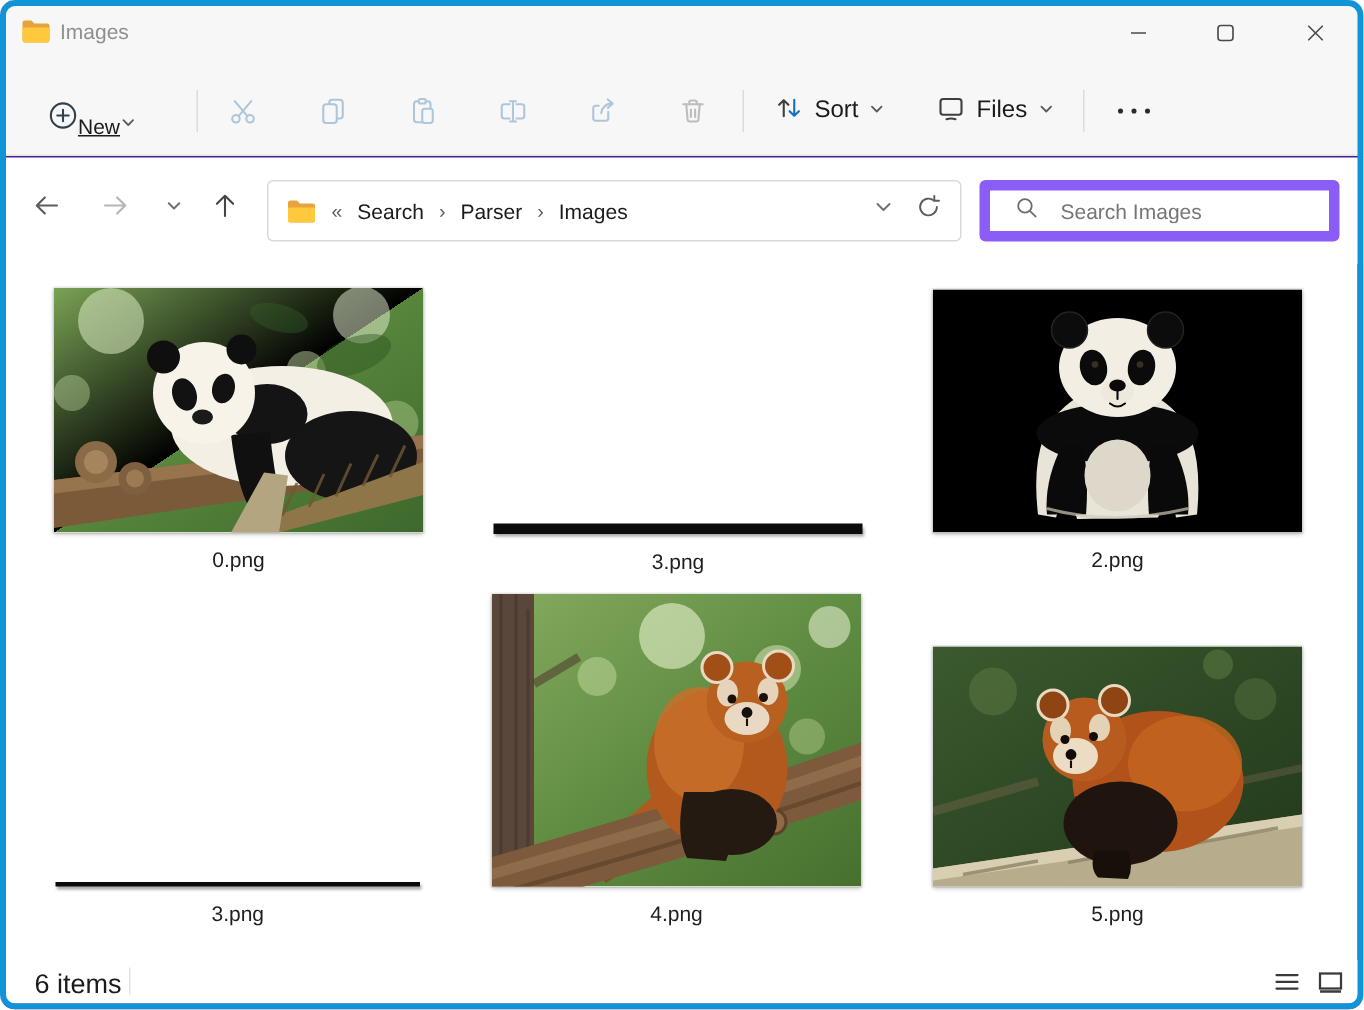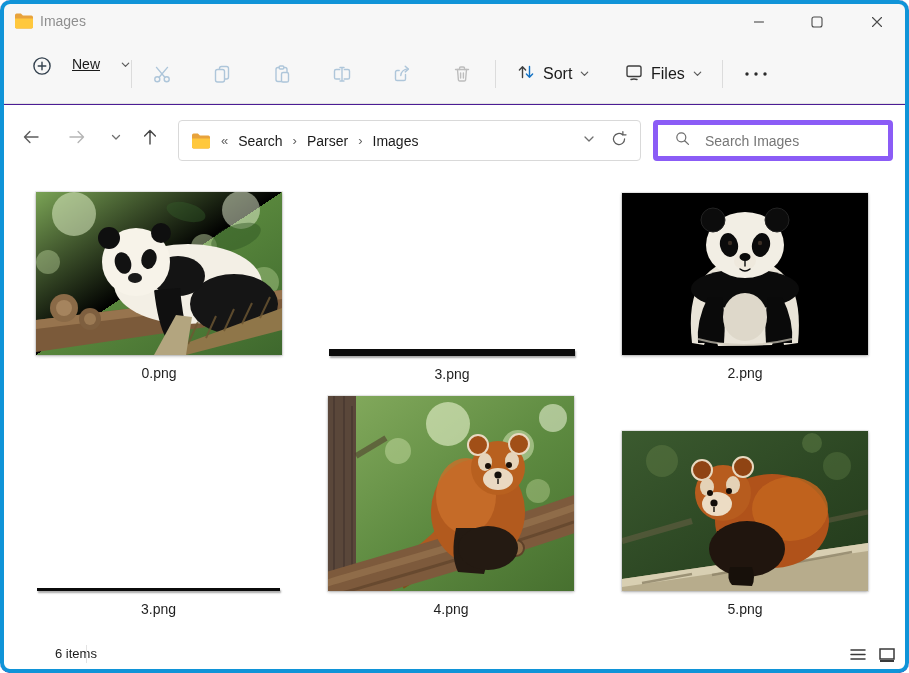--- a/index.html
+++ b/index.html
@@ -19,21 +19,21 @@
   .titlebar{position:absolute;left:0;top:0;width:909px;height:44px;}
   .title-folder{position:absolute;left:14px;top:12px;width:20px;height:20px;}
   .title-text{position:absolute;left:40px;top:13px;font-size:14px;color:#8f8f8f;}
   .win-btn{position:absolute;top:6px;width:46px;height:32px;display:flex;
     align-items:center;justify-content:center;}
   .win-min{left:736px;} .win-max{left:794px;} .win-close{left:854px;}
   
   .toolbar{position:absolute;left:0;top:44px;width:909px;height:60px;}
   .tb-sep{position:absolute;top:16px;width:1px;height:28px;background:#dcdcdc;}
   .btn-new{position:absolute;left:24px;top:12px;height:36px;display:flex;
-    align-items:flex-start;gap:20px;padding:0 8px;border-radius:4px;text-decoration:underline;}
+    align-items:flex-end;gap:0;padding:0 8px;border-radius:4px;text-decoration:underline;}
   .btn-new .lbl{font-size:14px;color:#1b1b1b;}
   .tb-icon{position:absolute;top:14px;width:40px;height:32px;display:flex;
     align-items:center;justify-content:center;}
   .tb-group{position:absolute;top:12px;height:36px;display:flex;
     align-items:center;gap:7px;padding:0 8px;}
   .tb-group .lbl{font-size:16px;color:#1b1b1b;}
   .ic{stroke:#454545;fill:none;stroke-width:1.4;stroke-linecap:round;stroke-linejoin:round;}
   .ic-dis{stroke:#aec6da;}
   .ic-del{stroke:#bdbdbd;}
   .ic-chev{stroke:#5a5a5a;fill:none;stroke-width:1.3;stroke-linecap:round;stroke-linejoin:round;}
@@ -41,36 +41,36 @@
   .navbar{position:absolute;left:0;top:105px;width:909px;height:71px;background:#ffffff;}
   .nav-btn{position:absolute;top:14px;width:36px;height:36px;display:flex;
     align-items:center;justify-content:center;}
   .addressbar{position:absolute;left:178px;top:15px;width:463px;height:41px;
     border:1px solid #d9d9d9;border-radius:4px;background:#fff;display:flex;align-items:center;}
   .crumb-folder{margin-left:12px;width:20px;height:18px;flex:0 0 auto;}
   .crumbs{display:flex;align-items:center;gap:10px;margin-left:10px;font-size:14px;}
   .crumb-sep{color:#5f5f5f;font-size:13px;}
   .addr-right{margin-left:auto;display:flex;align-items:center;gap:14px;margin-right:12px;}
   .searchbox{position:absolute;left:653px;top:15px;width:240px;height:41px;
-    border:5px solid #8b5cf6;border-radius:4px;background:#fff;display:flex;align-items:center;}
+    border:7px solid #8b5cf6;border-radius:4px;background:#fff;display:flex;align-items:center;}
   .searchbox input{border:none;outline:none;background:transparent;font-size:14px;
     font-family:"Liberation Sans",sans-serif;width:170px;color:#1b1b1b;}
   .searchbox input::placeholder{color:#767676;}
   .search-ic{margin:0 12px 0 16px;}
   
   .content{position:absolute;left:4px;top:176px;width:901px;height:464px;background:#fff;text-align:right;}
   .tile{position:absolute;display:flex;flex-direction:column;align-items:center;}
   .thumb{box-shadow:0 1px 3px rgba(0,0,0,.3),0 0 0 1px rgba(0,0,0,.06);font-size:0;line-height:0;}
   .thumb svg{display:block;}
   .tile figcaption{margin-top:10px;font-size:14px;color:#1f1f1f;}
   figure{margin:0;}
   .bar-thumb{background:#0b0b0b;box-shadow:1px 2px 2px rgba(0,0,0,.35);}
   
   .statusbar{position:absolute;left:0;top:640px;width:909px;height:29px;background:#fff;}
-  .status-count{position:absolute;left:23px;top:6px;font-size:13px;color:#1b1b1b;margin-left:32px;}
+  .status-count{position:absolute;left:23px;top:6px;font-size:18px;color:#1b1b1b;}
   .status-sep{position:absolute;left:86px;top:5px;width:1px;height:18px;background:#e3e3e3;}
   .status-ic{position:absolute;top:3px;width:26px;height:23px;display:flex;
     align-items:center;justify-content:center;border-radius:3px;}
   .st-list{left:845px;} .st-pane{left:874px;}
 </style>
 </head>
 <body>
 
 <div class="screen">
   <div class="accent-frame"></div>

